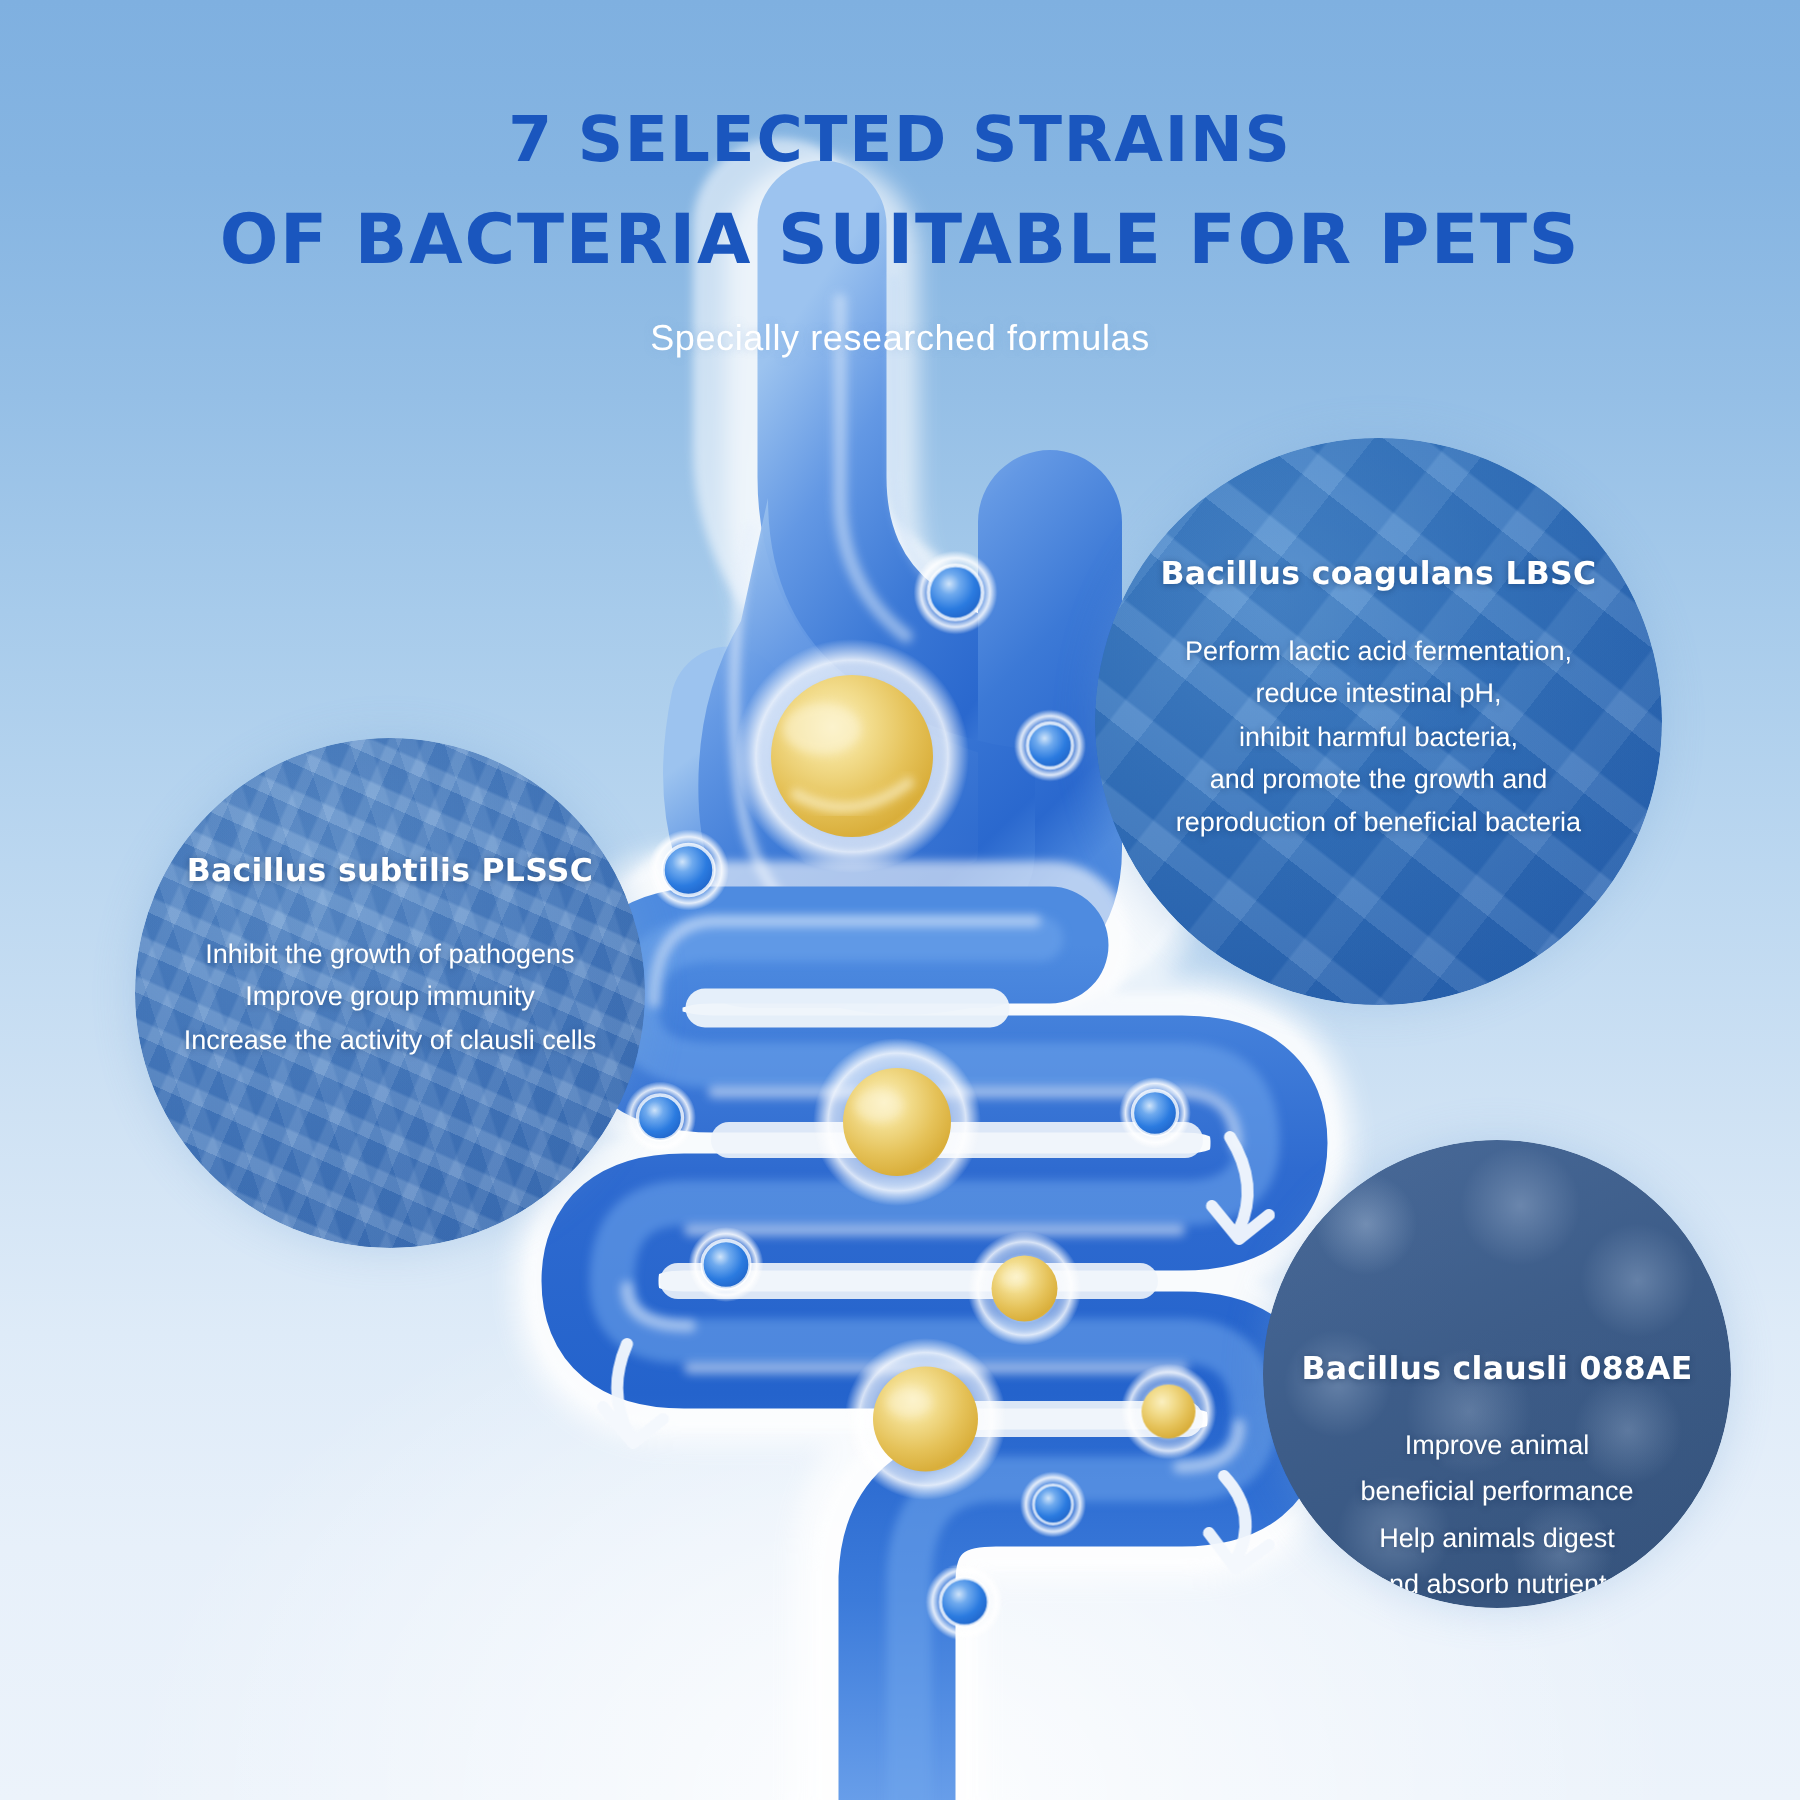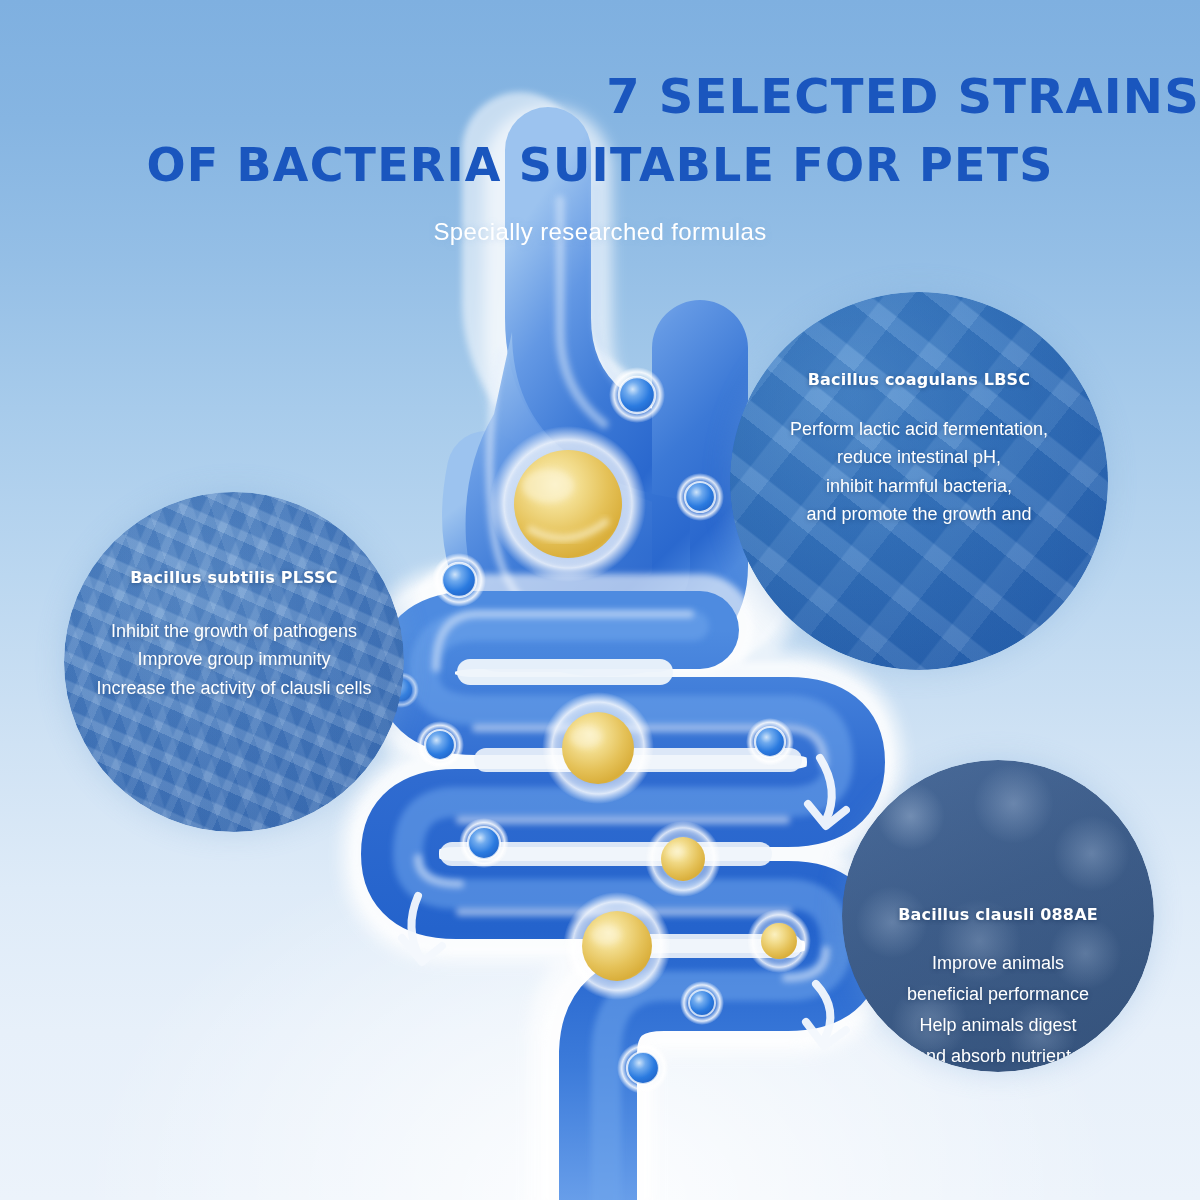--- a/index.html
+++ b/index.html
@@ -25,21 +25,21 @@
         #ECF3FB 100%);
   }
 
   
   .headings{position:absolute;left:0;top:0;width:1200px;text-align:center;z-index:40;}
   .title-line{
     font-weight:bold;letter-spacing:1.2px;line-height:1.0;
     color:#1A56BE;
     font-family:"DejaVu Sans","Liberation Sans",sans-serif;
   }
-  #title1{font-size:48px;padding-top:72px;text-align:right;}
+  #title1{font-size:42px;padding-top:72px;}
   #title2{font-size:46px;padding-top:22px;}
   #subtitle{
     margin-top:30px;font-size:24px;color:#FFFFFF;font-weight:300;
     letter-spacing:0.4px;
     font-family:"Liberation Sans",sans-serif;
     text-shadow:0 0 6px rgba(120,170,220,0.35);
   }
 
   
   #tract{position:absolute;left:0;top:0;width:1200px;height:1200px;z-index:10;}
@@ -48,21 +48,21 @@
   .callout{
     position:absolute;border-radius:50%;overflow:hidden;z-index:30;
     display:flex;flex-direction:column;align-items:center;justify-content:flex-start;
     text-align:center;color:#ffffff;
     box-shadow:0 0 28px rgba(120,165,215,0.30);
   }
   .callout .texture{position:absolute;inset:0;border-radius:50%;}
   .callout .tint{position:absolute;inset:0;border-radius:50%;}
   .callout .content{position:relative;z-index:3;width:92%;}
   .c-title{
-    font-weight:bold;font-size:16px;letter-spacing:0.2px;
+    font-weight:bold;font-size:21px;letter-spacing:0.2px;
     font-family:"DejaVu Sans","Liberation Sans",sans-serif;
     text-shadow:0 1px 4px rgba(10,40,80,0.45);
   }
   .c-body{
     font-size:18px;line-height:1.58;font-weight:400;
     text-shadow:0 1px 4px rgba(10,40,80,0.40);
   }
   .c-body div{white-space:nowrap;}
 
   
@@ -70,21 +70,21 @@
   #callout-coagulans .texture{
     background:
       repeating-linear-gradient(38deg, rgba(255,255,255,0.13) 0px, rgba(255,255,255,0.13) 16px, rgba(10,60,130,0.16) 18px, rgba(10,60,130,0.16) 52px),
       repeating-linear-gradient(-52deg, rgba(255,255,255,0.10) 0px, rgba(255,255,255,0.10) 22px, rgba(12,65,140,0.14) 24px, rgba(12,65,140,0.14) 64px),
       radial-gradient(circle at 32% 28%, #5E9DD8 0%, #3E7FC4 40%, #2E6AB4 75%, #2A63AC 100%);
   }
   #callout-coagulans .tint{background:linear-gradient(160deg, rgba(62,125,200,0.30) 0%, rgba(40,95,175,0.34) 100%);}
   #callout-coagulans .c-title{margin-bottom:26px;}
 
   
-  #callout-subtilis{left:64px;top:492px;width:340px;height:340px;padding-top:76px;box-sizing:border-box;}
+  #callout-subtilis{left:90px;top:492px;width:340px;height:340px;padding-top:76px;box-sizing:border-box;}
   #callout-subtilis .texture{
     background:
       repeating-linear-gradient(24deg, rgba(255,255,255,0.16) 0px, rgba(255,255,255,0.16) 9px, rgba(30,70,140,0.12) 11px, rgba(30,70,140,0.12) 26px),
       repeating-linear-gradient(-66deg, rgba(255,255,255,0.13) 0px, rgba(255,255,255,0.13) 7px, rgba(35,80,150,0.11) 9px, rgba(35,80,150,0.11) 22px),
       repeating-linear-gradient(72deg, rgba(255,255,255,0.10) 0px, rgba(255,255,255,0.10) 12px, rgba(28,72,142,0.10) 14px, rgba(28,72,142,0.10) 30px),
       radial-gradient(circle at 38% 30%, #6E9FD4 0%, #4F84C4 45%, #4276B8 80%, #3D6FB0 100%);
   }
   #callout-subtilis .tint{background:linear-gradient(150deg, rgba(80,135,200,0.26) 0%, rgba(55,105,180,0.30) 100%);}
   #callout-subtilis .c-title{margin-bottom:30px;}
 
@@ -371,20 +371,21 @@
   <div class="callout" id="callout-coagulans">
     <div class="texture"></div>
     <div class="tint"></div>
     <div class="content">
       <div class="c-title">Bacillus coagulans LBSC</div>
       <div class="c-body">
         <div>Perform lactic acid fermentation,</div>
         <div>reduce intestinal pH,</div>
         <div>inhibit harmful bacteria,</div>
         <div>and promote the growth and</div>
+        <div>reproduction of beneficial bacteria</div>
       </div>
     </div>
   </div>
 
   <div class="callout" id="callout-subtilis">
     <div class="texture"></div>
     <div class="tint"></div>
     <div class="content">
       <div class="c-title">Bacillus subtilis PLSSC</div>
       <div class="c-body">
@@ -394,21 +395,21 @@
       </div>
     </div>
   </div>
 
   <div class="callout" id="callout-clausli">
     <div class="texture"></div>
     <div class="tint"></div>
     <div class="content">
       <div class="c-title">Bacillus clausli 088AE</div>
       <div class="c-body">
-        <div>Improve animals</div>
+        <div>Improve animal</div>
         <div>beneficial performance</div>
         <div>Help animals digest</div>
         <div>and absorb nutrients</div>
       </div>
     </div>
   </div>
 
 </div>
 
 </body></html>

